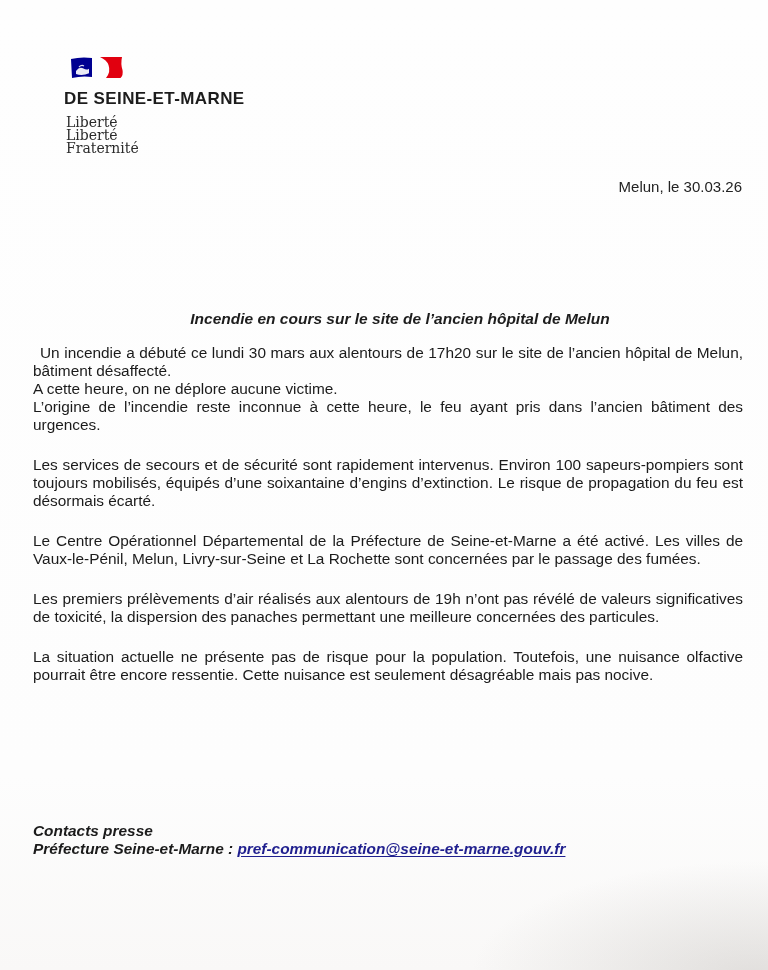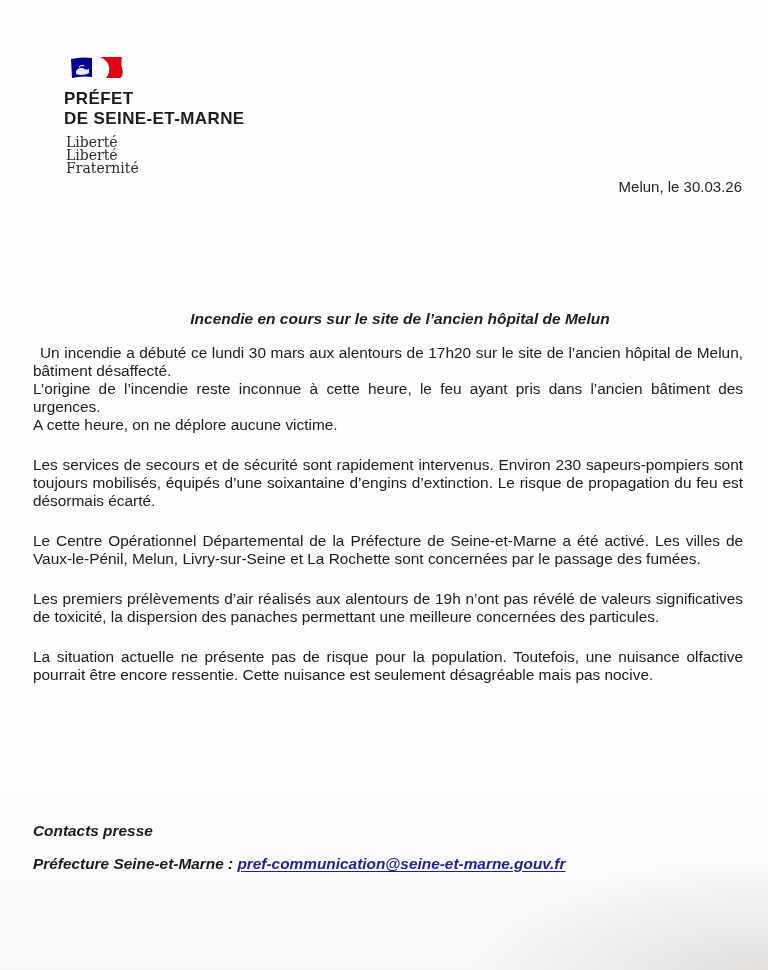--- a/index.html
+++ b/index.html
@@ -42,56 +42,55 @@
 
   .body-text {
     position: absolute; top: 344px; left: 33px; right: 25px;
     font-size: 15.4px; line-height: 18px; text-align: justify; color: #1b1b1b;
   }
   .para { margin: 0 0 22px 0; }
   .para p { margin: 0; }
   .body-text .para:first-child p:first-child { text-indent: 7px; }
 
   .contacts { position: absolute; left: 33px; top: 822px; font-size: 15.4px; font-weight: bold; font-style: italic; color: #1b1b1b; }
-  .contacts-heading { margin-bottom: 15px; }
+  .contacts-heading { }
   .email-link { color: #1f1f8e; text-decoration: underline; text-underline-offset: 2px; }
 </style>
 </head>
 <body>
 
 <div class="page">
 
   <header class="letterhead">
     <svg class="flag" width="58" height="27" viewBox="0 0 58 27" aria-hidden="true">
       <path d="M1 3 Q11 0.5 22 2 L22 21 Q12 19.5 2 22 Z" fill="#000091"></path>
       <path d="M6 15 q3.5 -5 7.5 -2.5 q3 2 5.5 0.2 l0 4.5 q-6.5 3 -13 0.8 Z" fill="#ffffff" opacity="0.92"></path>
       <path d="M9 11 q2.5 -2.5 5 -1" stroke="#ffffff" stroke-width="1.1" fill="none" opacity="0.85"></path>
       <path d="M30 1 L52 1 Q50.5 8 52.5 14 Q53.5 19 50.5 22 L36 22 Q41 16 38.5 9 Q36.8 4 30 1 Z" fill="#E1000F"></path>
     </svg>
-    <div class="prefet-line">PRÉFET</div>
     <div class="prefet-line">DE SEINE-ET-MARNE</div>
     <div class="motto">
       <div>Liberté</div>
       <div>Liberté</div>
       <div>Fraternité</div>
     </div>
   </header>
 
   <div class="dateline">Melun, le 30.03.26</div>
 
   <h2 class="subtitle">Incendie en cours sur le site de l’ancien hôpital de Melun</h2>
 
   <main class="body-text">
       <div class="para">
         <p>Un incendie a débuté ce lundi 30 mars aux alentours de 17h20 sur le site de l’ancien hôpital de Melun, bâtiment désaffecté.</p>
+        <p>A cette heure, on ne déplore aucune victime.</p>
         <p>L’origine de l’incendie reste inconnue à cette heure, le feu ayant pris dans l’ancien bâtiment des urgences.</p>
-        <p>A cette heure, on ne déplore aucune victime.</p>
       </div>
       <div class="para">
-        <p>Les services de secours et de sécurité sont rapidement intervenus. Environ 230 sapeurs-pompiers sont toujours mobilisés, équipés d’une soixantaine d’engins d’extinction. Le risque de propagation du feu est désormais écarté.</p>
+        <p>Les services de secours et de sécurité sont rapidement intervenus. Environ 100 sapeurs-pompiers sont toujours mobilisés, équipés d’une soixantaine d’engins d’extinction. Le risque de propagation du feu est désormais écarté.</p>
       </div>
       <div class="para">
         <p>Le Centre Opérationnel Départemental de la Préfecture de Seine-et-Marne a été activé. Les villes de Vaux-le-Pénil, Melun, Livry-sur-Seine et La Rochette sont concernées par le passage des fumées.</p>
       </div>
       <div class="para">
         <p>Les premiers prélèvements d’air réalisés aux alentours de 19h n’ont pas révélé de valeurs significatives de toxicité, la dispersion des panaches permettant une meilleure concernées des particules.</p>
       </div>
       <div class="para">
         <p>La situation actuelle ne présente pas de risque pour la population. Toutefois, une nuisance olfactive pourrait être encore ressentie. Cette nuisance est seulement désagréable mais pas nocive.</p>
       </div>

